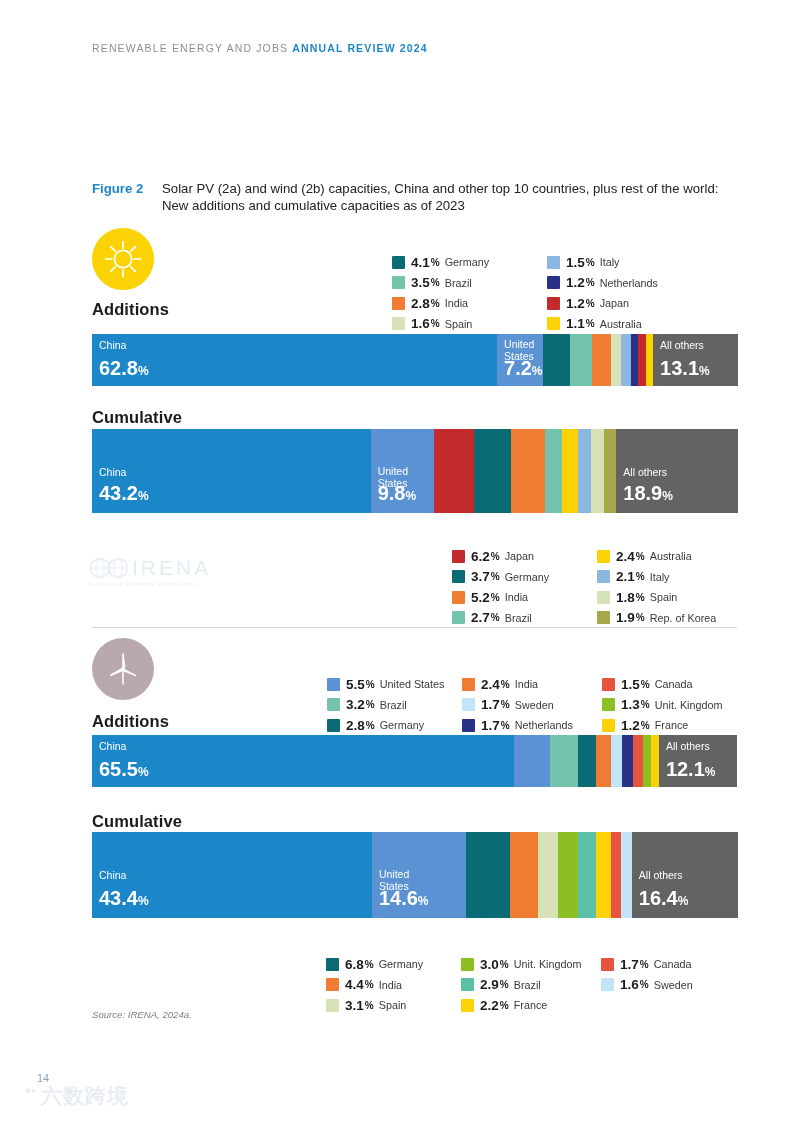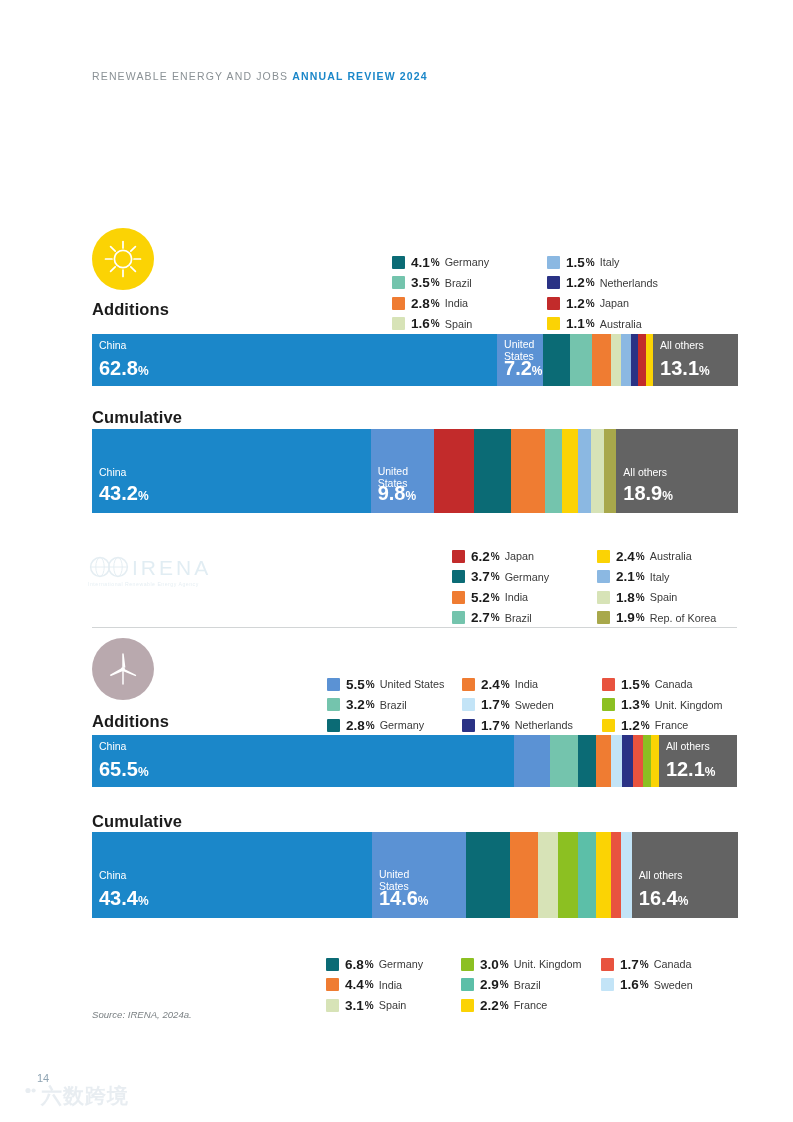--- a/index.html
+++ b/index.html
@@ -8,21 +8,21 @@
     font-family:"Liberation Sans", sans-serif;
     -webkit-font-smoothing:antialiased;
     position:relative;overflow:hidden;
   }
   .page{position:relative;width:793px;height:1122px;}
 
   
   .runhead{
     position:absolute;left:92px;top:42px;
     font-size:10.5px;letter-spacing:1.15px;font-weight:400;
-    color:#8a9195;white-space:nowrap;margin-top:28px;
+    color:#8a9195;white-space:nowrap;
   }
   .runhead .hl{color:#1b87c9;font-weight:700;}
 
   
   .figwrap{position:absolute;left:92px;top:180px;width:645px;}
   .figlabel{
     color:#1b87c9;font-weight:700;font-size:13.2px;
     float:left;width:70px;line-height:17px;
   }
   .figtitle{
@@ -79,21 +79,21 @@
     position:absolute;left:88px;top:556px;width:160px;
     opacity:.30;pointer-events:none;
   }
   .irena-wm .wm-name{
     font-size:21px;letter-spacing:3px;color:#9fc4d8;
     font-family:"Liberation Sans", sans-serif;
   }
   .irena-wm .wm-sub{
     font-size:5.2px;letter-spacing:.5px;color:#a9c6d6;margin-top:1px;
   }
-  .irena-wm .wm-row{display:flex;}
+  .irena-wm .wm-row{display:flex;align-items:center;}
 
   .bottom-wm{
     position:absolute;left:8px;top:1082px;display:flex;align-items:center;
     opacity:.45;pointer-events:none;
   }
   .bottom-wm .cjk{
     font-size:21px;color:#cdd8e2;letter-spacing:1px;margin-left:3px;
     font-family:"DejaVu Sans", sans-serif;font-weight:700;
   }
 
@@ -110,20 +110,24 @@
 </style>
 </head>
 <body>
 
 <div class="page">
 
   <div class="runhead">
     <span>RENEWABLE ENERGY AND JOBS </span><span class="hl">ANNUAL REVIEW 2024</span>
   </div>
 
+  <div class="figwrap">
+    <span class="figlabel">Figure 2</span>
+    <div class="figtitle">Solar PV (2a) and wind (2b) capacities, China and other top 10 countries, plus rest of the world: New additions and cumulative capacities as of 2023</div>
+  </div>
 
   <div class="block" style="top:228px;">
     <div style="display:flex;align-items:flex-start;">
       <div style="width:300px;">
         <div class="icon-badge icon-sun">
           <svg width="44" height="44" viewBox="0 0 44 44">
             <circle cx="22" cy="22" r="8.6" fill="none" stroke="#ffffff" stroke-width="1.7"></circle>
             <g stroke="#ffffff" stroke-width="1.7" stroke-linecap="round">
               <line x1="22" y1="4.5" x2="22" y2="11"></line>
               <line x1="22" y1="33" x2="22" y2="39.5"></line>

